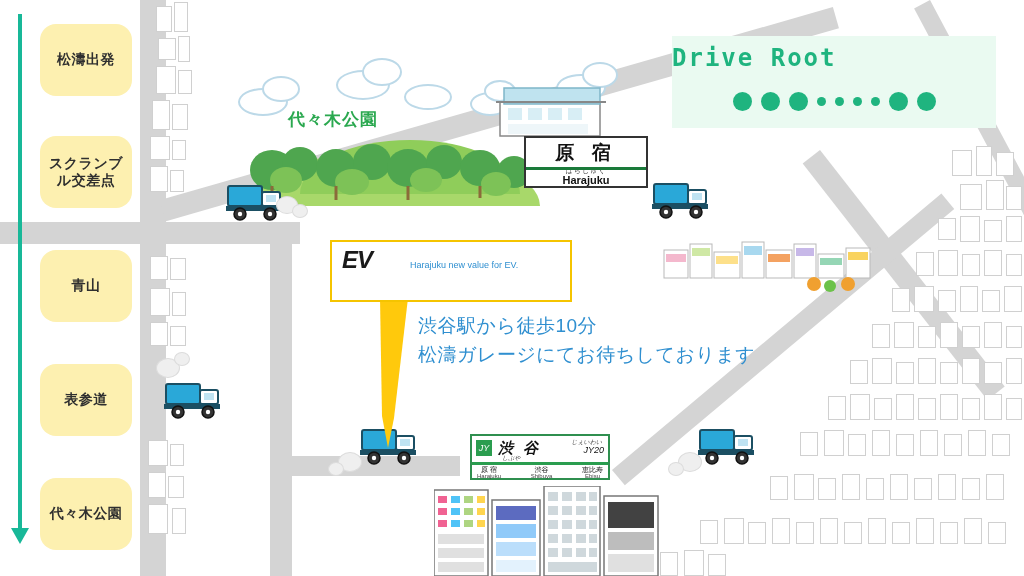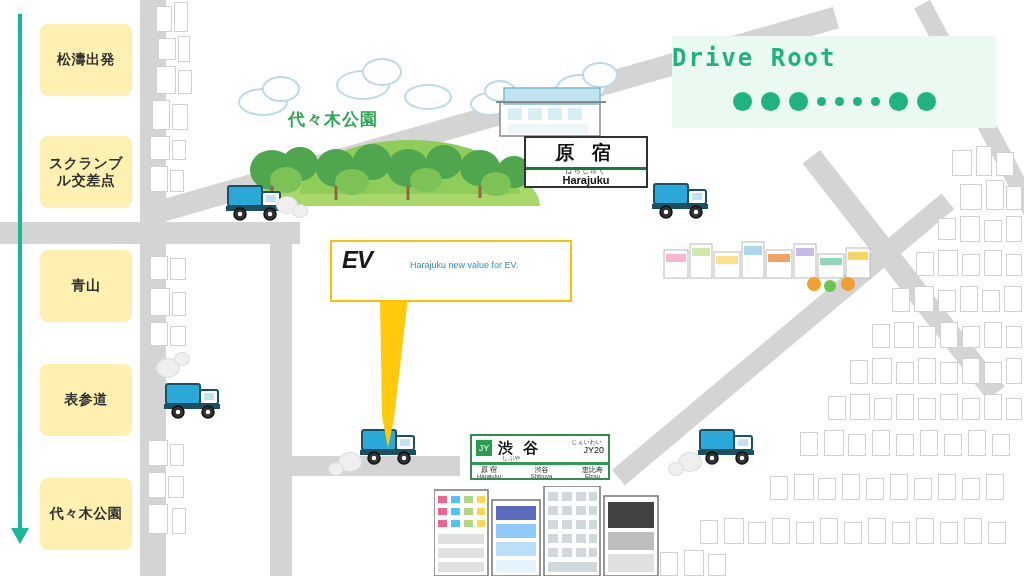--- a/index.html
+++ b/index.html
@@ -44,21 +44,21 @@
     height: 0;
     border-left: 9px solid transparent;
     border-right: 9px solid transparent;
     border-top: 16px solid #18b898;
   }
   .stop {
     position: absolute;
     left: 40px;
     width: 92px;
     height: 72px;
-    border-radius: 8px;
+    border-radius: 16px;
     background: #fdf0b0;
     display: flex;
     align-items: center;
     justify-content: center;
     text-align: center;
     line-height: 1.25;
     font-size: 14px;
     font-weight: bold;
     color: #2f2f2f;
     letter-spacing: 0.5px;
@@ -165,20 +165,21 @@
   #shibuya-sign {
     left: 470px;
     top: 434px;
     width: 140px;
     height: 46px;
     border: 2px solid #2f8f4f;
   }
   .sb-top {
     position: relative;
     height: 26px;
+    font-style: italic;
   }
   .sb-badge {
     position: absolute;
     left: 4px;
     top: 4px;
     width: 16px;
     height: 16px;
     background: #2a9d4f;
     color: #fff;
     font-size: 9px;
@@ -694,20 +695,24 @@
 
   <svg class="callout-pointer" width="60" height="160">
     <polygon points="12,0 40,0 26,120 20,150 14,118" fill="#ffc90c"></polygon>
   </svg>
 
   <div class="callout">
     <div class="ev-line1">EV</div>
     <div class="ev-tag">Harajuku new value for EV.</div>
   </div>
 
+  <div class="promo">
+    <div>渋谷駅から徒歩10分</div>
+    <div>松濤ガレージにてお待ちしております</div>
+  </div>
 
   <div class="banner">
     <div class="banner-title">Drive Root</div>
     <div class="banner-dots">
       <span class="dot"></span>
       <span class="dot"></span>
       <span class="dot"></span>
       <span class="dot small"></span>
       <span class="dot small"></span>
       <span class="dot small"></span>

